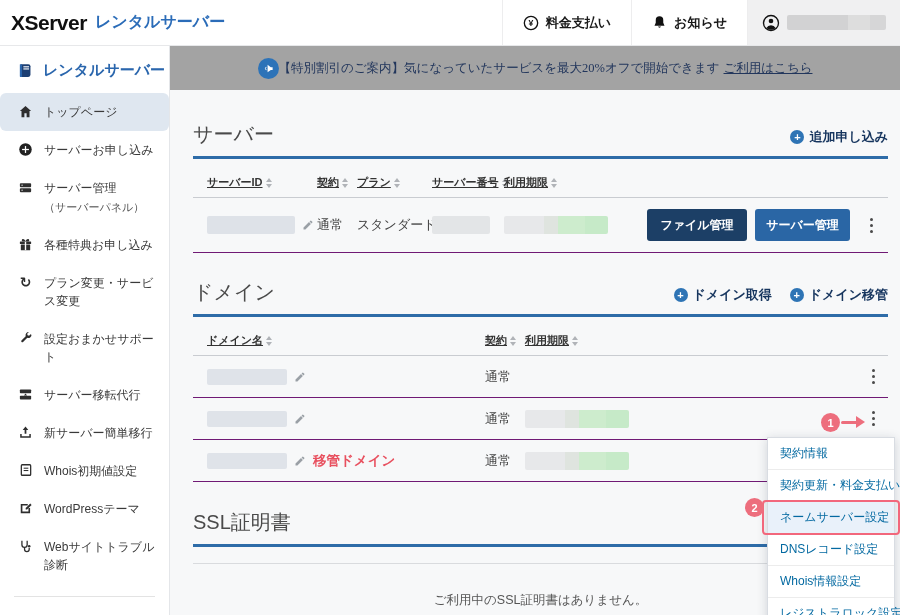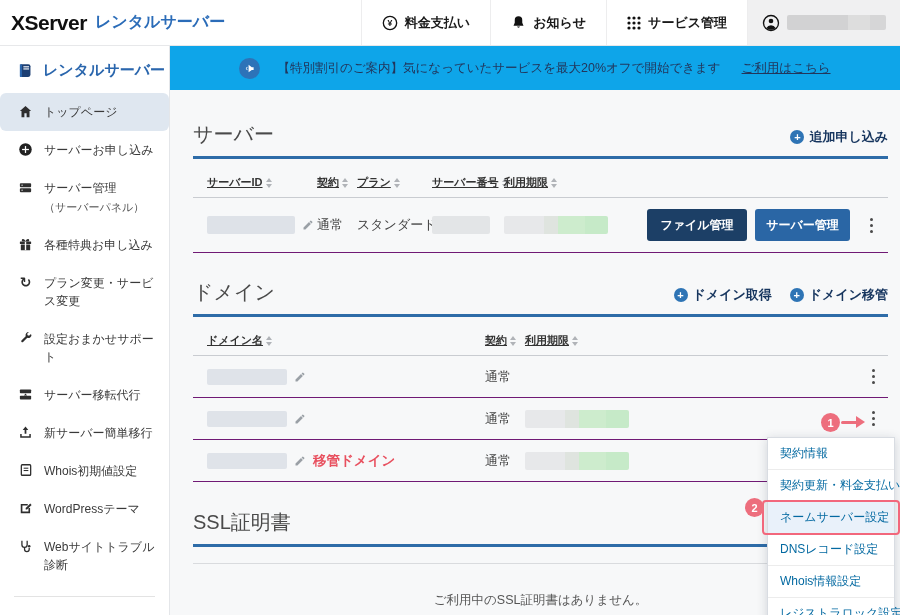--- a/index.html
+++ b/index.html
@@ -29,22 +29,22 @@
   .sb-title-label { font-size:15px; font-weight:700; color:#2a66ad; white-space:nowrap; }
   .sb-item { display:flex; align-items:flex-start; gap:10px; padding:10px 10px 10px 17px; cursor:pointer;border-radius:6px; }
   .sb-item.selected { background:#dfe7f0; }
   .sb-ico { width:17px; display:flex; justify-content:center; flex-shrink:0; margin-top:1px;
             color:#2e2e2e; font-size:14px; font-weight:700; line-height:1; }
   .sb-label { font-size:12px; color:#3a3a3a; line-height:1.5; width:124px; }
   .sb-sub { font-size:11px; color:#555; margin-top:2px; }
   .sb-divider { border-top:1px solid #e3e3e3; margin:12px 14px; }
 
   
-  .banner { height:44px; background:#0ea5e9; display:flex; align-items:center; justify-content:center;
-            gap:17px; flex-shrink:0; }
+  .banner { height:44px; background:#a3a3a3; display:flex; align-items:center; justify-content:center;
+            gap:0; flex-shrink:0;font-family:Liberation Serif, serif; }
   .banner-ico { width:21px; height:21px; border-radius:50%; background:#2d73b8; display:flex;
                 align-items:center; justify-content:center; flex-shrink:0; }
   .banner-text { font-size:12.5px; color:#22365c; white-space:nowrap; }
   .banner-link { font-size:12.5px; color:#22365c; text-decoration:underline; margin-left:4px; cursor:pointer; white-space:nowrap; }
 
   
   .content { padding:0 12px 0 23px; position:relative; }
   .sec-head { display:flex; align-items:flex-end; justify-content:space-between; margin-top:31px;
               padding-bottom:8px; border-bottom:3px solid #2e6ca8; }
   .sec-title { font-size:20px; color:#4a4a4a; font-weight:400; }
@@ -143,36 +143,20 @@
         <span>料金支払い</span>
       </div>
       <div class="topnav-item">
         <span>
           <svg width="15" height="15" viewBox="0 0 24 24" fill="#111">
               <path d="M12 2a6 6 0 0 0-6 6v4.5L4 17h16l-2-4.5V8a6 6 0 0 0-6-6z"></path>
               <path d="M9.6 18.5a2.5 2.5 0 0 0 4.8 0z"></path>
             </svg>
         </span>
         <span>お知らせ</span>
-      </div>
-      <div class="topnav-item">
-        <span>
-          <svg width="14" height="14" viewBox="0 0 14 14" fill="#111">
-              <circle cx="2" cy="2" r="1.6"></circle>
-              <circle cx="7" cy="2" r="1.6"></circle>
-              <circle cx="12" cy="2" r="1.6"></circle>
-              <circle cx="2" cy="7" r="1.6"></circle>
-              <circle cx="7" cy="7" r="1.6"></circle>
-              <circle cx="12" cy="7" r="1.6"></circle>
-              <circle cx="2" cy="12" r="1.6"></circle>
-              <circle cx="7" cy="12" r="1.6"></circle>
-              <circle cx="12" cy="12" r="1.6"></circle>
-            </svg>
-        </span>
-        <span>サービス管理</span>
       </div>
       <div class="topnav-item account">
         <span>
           <svg width="18" height="18" viewBox="0 0 24 24">
               <circle cx="12" cy="12" r="10" fill="none" stroke="#111" stroke-width="1.8"></circle>
               <circle cx="12" cy="9.3" r="3.1" fill="#111"></circle>
               <path d="M5.8 18.6a7 7 0 0 1 12.4 0 10 10 0 0 1-12.4 0z" fill="#111"></path>
             </svg>
         </span>
         <span class="blur-account"></span>

